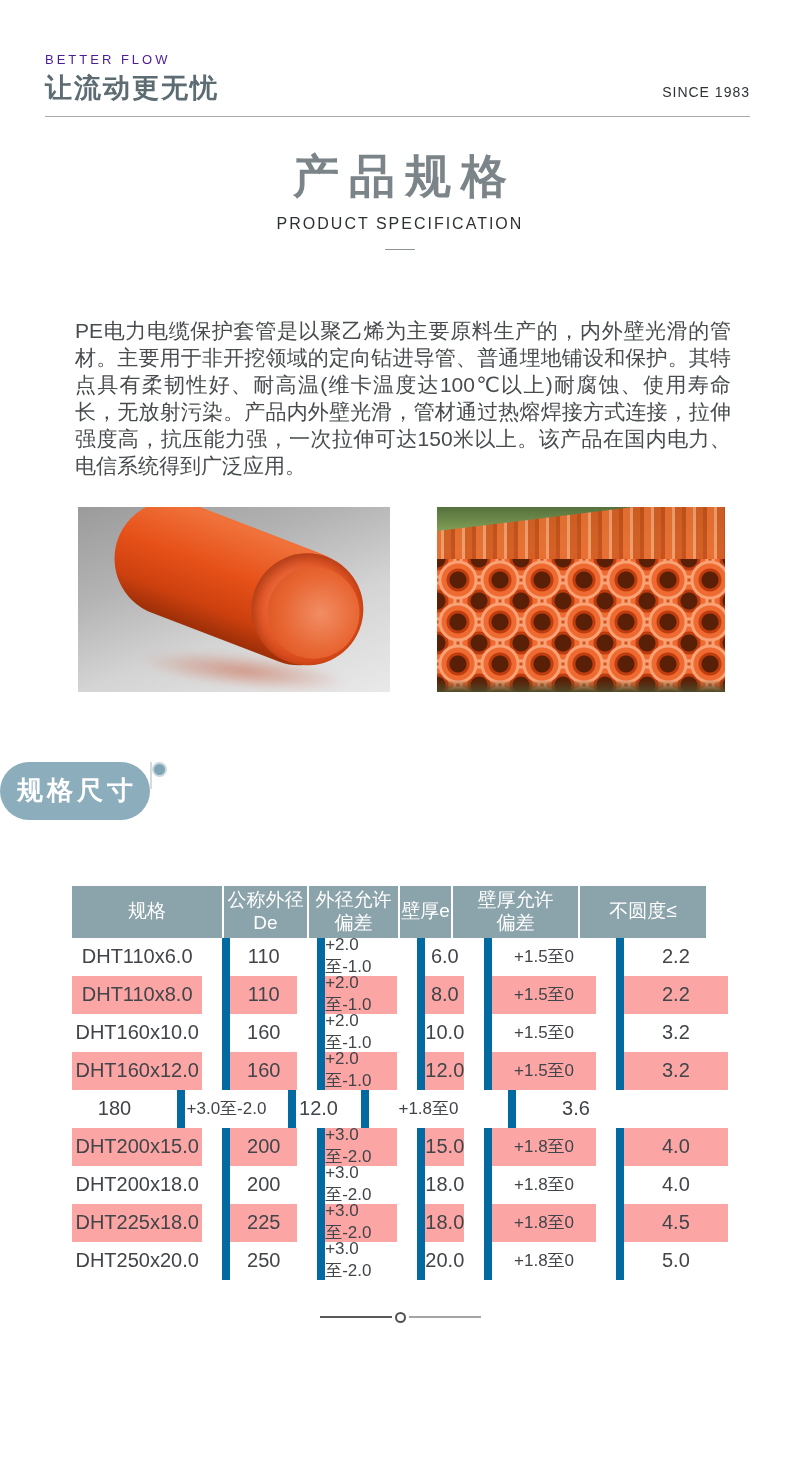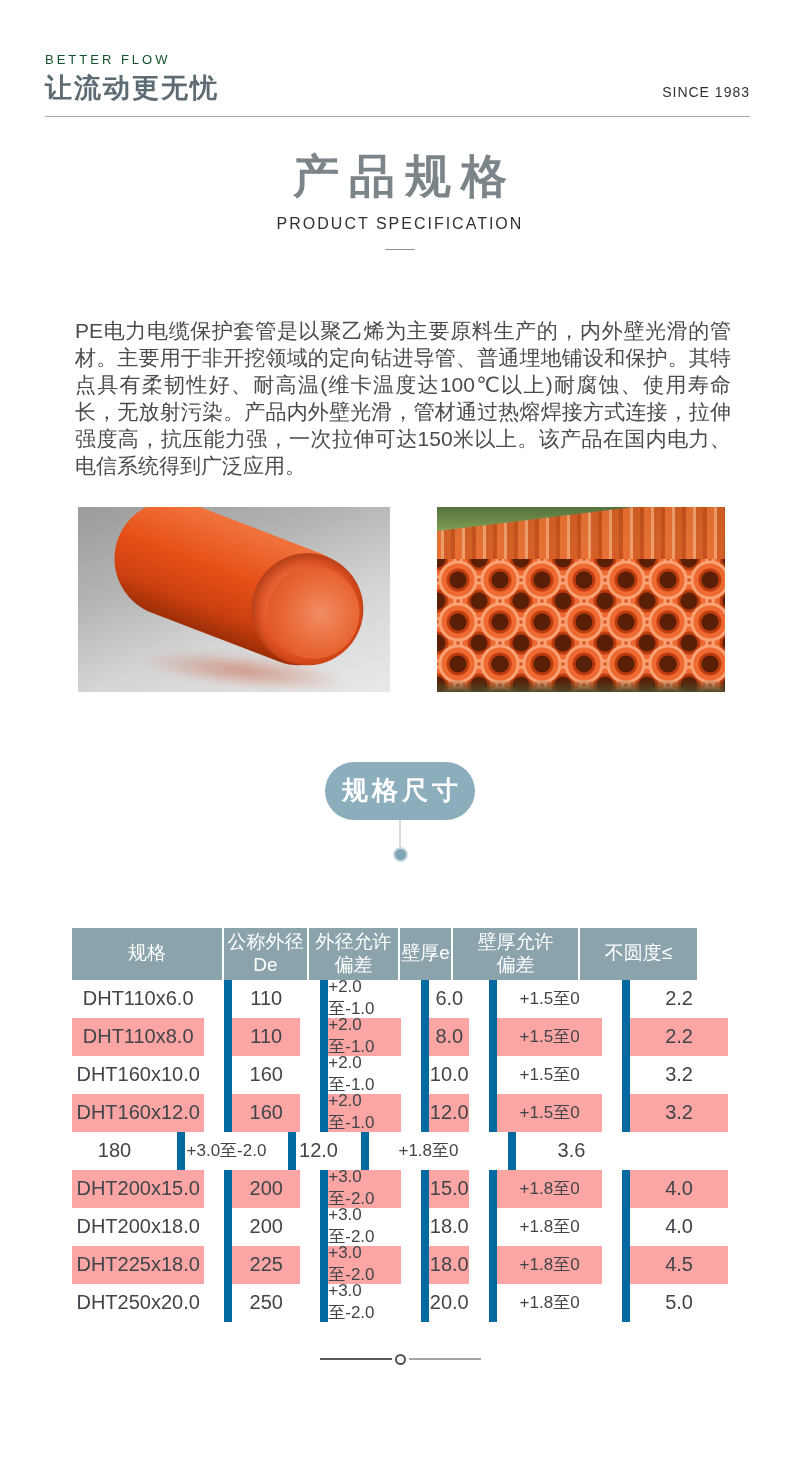--- a/index.html
+++ b/index.html
@@ -5,21 +5,21 @@
   * { margin:0; padding:0; box-sizing:border-box; }
   html,body { background:#ffffff; }
   body {
     width:800px; min-height:1459px; margin:0 auto; position:relative;
     font-family:"Liberation Sans","DejaVu Sans",sans-serif;
     -webkit-font-smoothing:antialiased;
   }
 
   
   .site-header { padding:52px 50px 0 45px; display:flex; justify-content:space-between; align-items:flex-end; }
-  .brand .tagline { font-size:13px; letter-spacing:3px; color:#14532d; font-weight:400; }
+  .brand .tagline { font-size:13px; letter-spacing:3px; color:#4c1d95; font-weight:400; }
   .brand .logotype { font-size:27px; font-weight:700; color:#5d6b72; letter-spacing:2px; margin-top:3px; }
   .since { font-size:14px; color:#2e3336; letter-spacing:1px; padding-bottom:6px;text-align:center; }
   .header-rule { border:none; border-top:1px solid #a8acae; margin:10px 50px 0 45px; }
 
   
   .title-block { text-align:center; margin-top:34px; }
   .page-title { font-size:46px; font-weight:700; color:#7b8488; letter-spacing:10px; padding-left:10px; line-height:1.1; }
   .page-subtitle { margin-top:13px; font-size:16px; font-weight:400; color:#2d3134; letter-spacing:2px; }
   .mini-rule { width:30px; border:none; border-top:1px solid #8d9397; margin:16px auto 0; }
 
@@ -49,39 +49,39 @@
     opacity:.92; }
   .photo-ends { position:absolute; left:0; top:52px; width:288px; height:133px; background-color:#d2521b;
     background-image:
       radial-gradient(circle at 21px 21px,#5a2007 0 8px,#bf3c0e 9px 11px,#ee6a31 12px 16px,#f8a276 17px 19px,rgba(0,0,0,0) 20px),
       radial-gradient(circle at 21px 21px,#5a2007 0 8px,#bf3c0e 9px 11px,#ee6a31 12px 16px,#f8a276 17px 19px,rgba(0,0,0,0) 20px);
     background-size:42px 42px; background-position:0 0,21px 21px; }
   .photo-ground { position:absolute; left:0; bottom:0; width:100%; height:12px;
     background:linear-gradient(to top,#4d4928,rgba(77,73,40,0)); }
 
   
-  .badge-wrap { margin-top:70px; display:flex; flex-direction:column; align-items:center; }
+  .badge-wrap { margin-top:70px; display:flex; flex-direction:row; align-items:flex-start; }
   .badge-pill { width:150px; height:58px; border-radius:29px; background:#8badbc; color:#fff;
     display:flex; align-items:center; justify-content:center;
     font-size:26px; font-weight:700; letter-spacing:4px; padding-left:4px; }
   .badge-stem { width:2px; height:27px; background:#d6dbde; }
   .badge-dot { width:15px; height:15px; border-radius:50%; background:#7fa5b5; border:2px solid #c9d8de; }
 
   
   .spec-table { margin:66px 72px 0; width:656px; }
   .thead { display:flex; height:52px; }
   .hcell { background:#8ba3ab; color:#ffffff; display:flex; align-items:center; justify-content:center;
     text-align:center; font-size:19px; line-height:1.18; white-space:pre-line; font-weight:400; }
   .hcell + .hcell { border-left:2px solid #ffffff; }
   .trow { display:flex; height:38px;gap:20px; }
   .tcell { display:flex; align-items:center; justify-content:center; font-size:20px; color:#414549; background:#ffffff; }
   .tcell + .tcell { border-left:8px solid #0369a1; }
   .trow.striped .tcell { background:#fca5a5; }
   .col0 { width:150px; } .col1 { width:85px; } .col2 { width:91px; }
-  .col3 { width:53px; } .col4 { width:127px; } .col5 { width:119px; }
+  .col3 { width:53px; } .col4 { width:127px; } .col5 { width:128px; }
   .tcell.col2, .tcell.col4 { font-size:17px; }
   .tcell.col0 { font-weight:500; }
 
   
   .footer-deco { margin-top:32px; display:flex; align-items:center; justify-content:center; }
   .deco-line-left { width:72px; height:2px; background:#58595b; }
   .deco-circle { width:11px; height:11px; border-radius:50%; border:2px solid #515254; background:#fff; margin:0 3px; }
   .deco-line-right { width:72px; height:2px; background:#a4a5a7; }
 
   .bottom-spacer { height:90px; }

